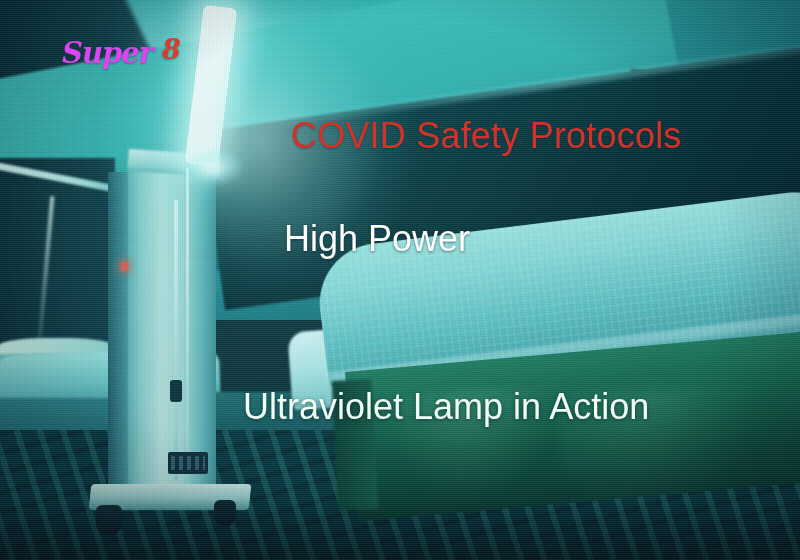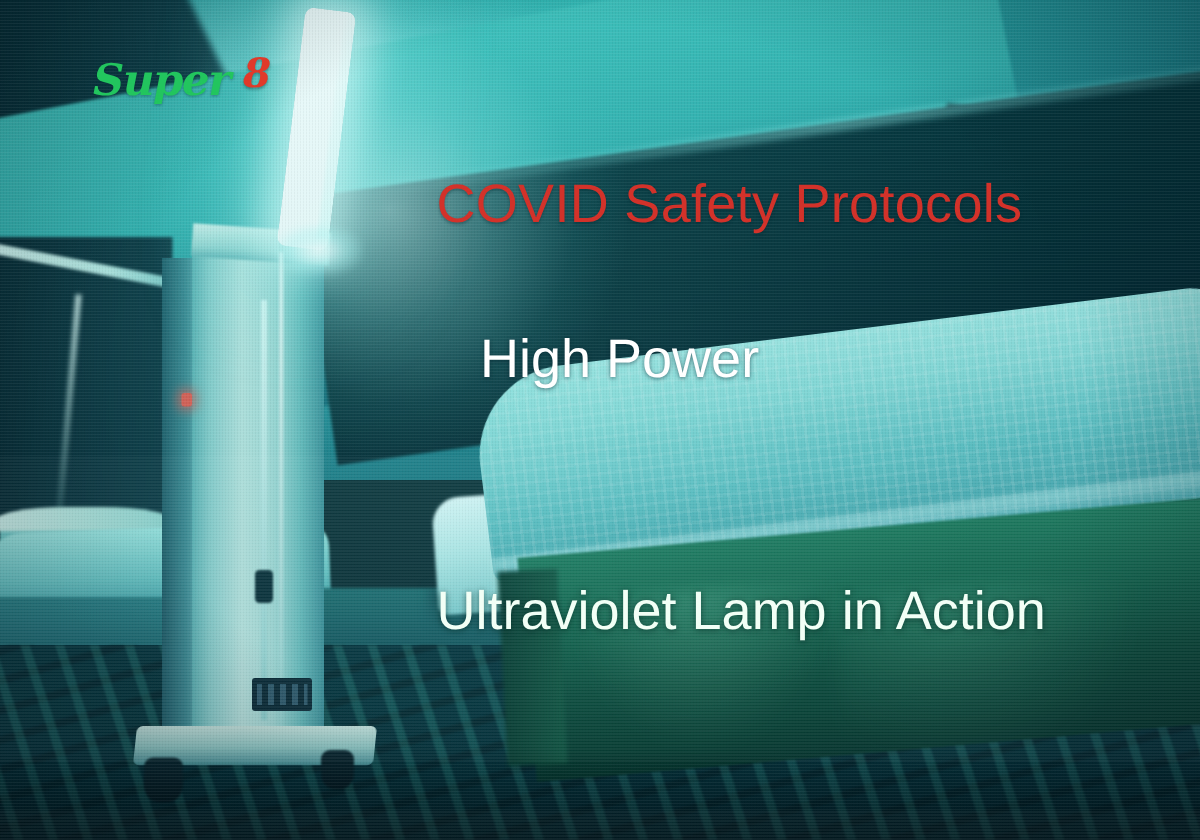--- a/index.html
+++ b/index.html
@@ -312,37 +312,35 @@
     letter-spacing:.2px;
     text-shadow:0 1px 2px rgba(0,40,50,.35);
   }
   #headline .l2{display:block;text-align:right;}
 
   #cap-high{
     left:284px;top:217px;
     color:#ffffff;
     font-size:36px;line-height:44px;font-weight:400;
     text-shadow:0 1px 3px rgba(0,30,40,.55);
-    margin-left:36px;
   }
   #cap-uv{
     left:243px;top:385px;
     color:#f2fff6;
     font-size:36px;line-height:44px;font-weight:400;
     text-shadow:0 1px 4px rgba(0,35,30,.6);
-    margin-left:48px;
   }
 
   
   #logo{position:absolute;left:56px;top:36px;width:160px;height:80px;}
   #logo-super{
     position:absolute;left:6px;top:0px;
     font-family:"DejaVu Serif", serif;
     font-style:italic;font-weight:700;font-size:29px;
-    color:#22c55e;letter-spacing:-1px;
+    color:#d946ef;letter-spacing:-1px;
     text-shadow:0 1px 2px rgba(0,50,50,.4);
   }
   #logo-eight{
     position:absolute;left:106px;top:-2px;
     font-family:"DejaVu Serif", serif;
     font-style:italic;font-weight:700;font-size:27px;
     color:#e03a2a;
     text-shadow:0 1px 2px rgba(0,50,50,.4);
   }
   #logo-city{

